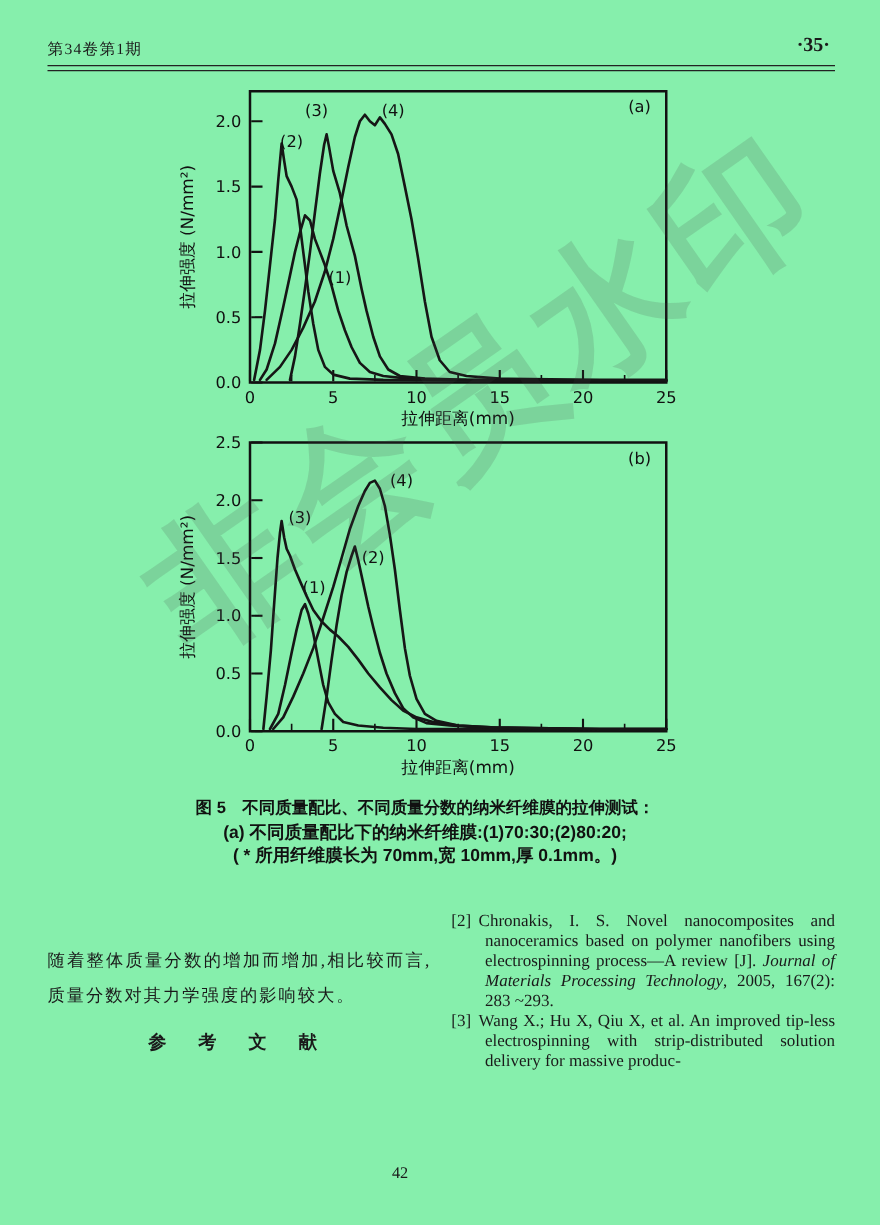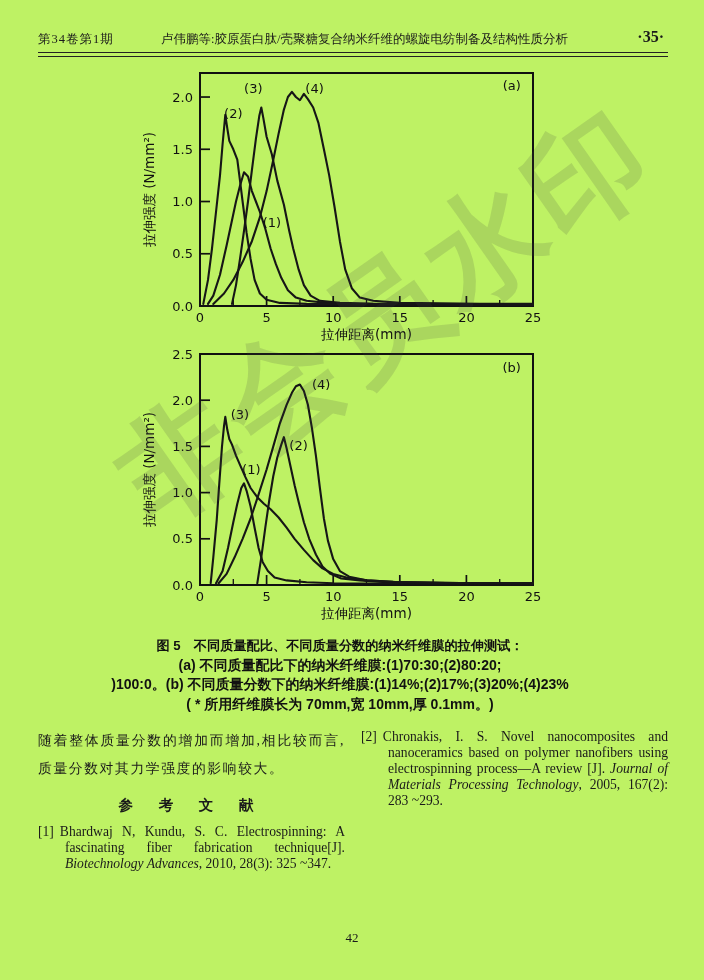--- a/index.html
+++ b/index.html
@@ -4,21 +4,21 @@
 <style>
   html,body{margin:0;padding:0;}
   body{
     width:704px;height:980px;
     background:#f6f6f4;
     font-family:"Liberation Serif","DejaVu Serif",serif;
     color:#1a1a1a;
   }
   #page{
     position:relative;width:704px;height:980px;
-    background:#bef264;overflow:hidden;
+    background:#86efac;overflow:hidden;
   }
   
   .hdr-issue{position:absolute;left:38px;top:31px;font-size:12.5px;letter-spacing:1px;}
   .hdr-title{position:absolute;left:115px;right:90px;top:31px;text-align:center;font-size:12.5px;}
   .hdr-page{position:absolute;right:40px;top:28px;font-size:16px;font-weight:bold;}
   .hdr-rule{
     position:absolute;left:38px;right:36px;top:52px;height:3px;
     border-top:1.6px solid #222;border-bottom:1.1px solid #222;
   }
   
@@ -43,42 +43,41 @@
     font-family:"Liberation Sans","DejaVu Sans",sans-serif;font-weight:bold;color:#111;
   }
   .caption .cline{font-size:14px;line-height:19.5px;}
   .caption .cline1{font-size:13.2px;}
   
   .columns{position:absolute;top:727px;left:38px;width:630px;z-index:2;}
   .col-left{position:absolute;left:0;top:0;width:307px;}
   .col-right{position:absolute;left:323px;top:2px;width:307px;}
   .para{
     font-size:13.8px;line-height:28px;letter-spacing:1.6px;
-    text-align:justify;text-justify:inter-ideograph;
+    text-align:justify;text-justify:inter-ideograph;margin-top:28px;
   }
   .ref-heading{
     text-align:center;font-weight:bold;font-size:14.5px;
     letter-spacing:11px;margin:13px 0 9px 0;
   }
   .ref{
     font-size:13.6px;line-height:16px;text-align:justify;
     padding-left:27px;text-indent:-27px;
   }
   .ref .lbl{margin-right:6px;}
   .ref .it{font-style:italic;}
   
-  .footer{position:absolute;top:930px;left:0;width:640px;text-align:center;font-size:13px;padding-left:32px;}
+  .footer{position:absolute;top:930px;left:0;width:640px;text-align:center;font-size:13px;}
 </style>
 </head>
 <body>
 
 <div id="page">
 
   <span class="hdr-issue">第34卷第1期</span>
-  <span class="hdr-title">卢伟鹏等:胶原蛋白肽/壳聚糖复合纳米纤维的螺旋电纺制备及结构性质分析</span>
   <span class="hdr-page">·35·</span>
   <div class="hdr-rule"></div>
 
   <svg id="chart-a" class="chart" viewBox="0 0 440 292">
       <rect x="70" y="9" width="333" height="233" fill="none" stroke="#111" stroke-width="2"></rect>
       <line x1="103.30000000000001" y1="241" x2="103.30000000000001" y2="236" stroke="#111" stroke-width="1.3"></line>
       <line x1="169.89999999999998" y1="241" x2="169.89999999999998" y2="236" stroke="#111" stroke-width="1.3"></line>
       <line x1="236.5" y1="241" x2="236.5" y2="236" stroke="#111" stroke-width="1.3"></line>
       <line x1="303.1" y1="241" x2="303.1" y2="236" stroke="#111" stroke-width="1.3"></line>
       <line x1="369.7" y1="241" x2="369.7" y2="236" stroke="#111" stroke-width="1.3"></line>
@@ -158,34 +157,31 @@
       <text x="381.688" y="27.555999999999983" text-anchor="middle" class="curve-label">(b)</text>
       <text x="236.5" y="274" text-anchor="middle" class="axis-label">拉伸距离(mm)</text>
       <text x="24" y="125.5" text-anchor="middle" class="axis-label" transform="rotate(-90 24 125.5)">拉伸强度 (N/mm²)</text>
     </svg>
 
   <div class="watermark">非会员水印</div>
 
   <div class="caption">
     <div class="cline cline1">图 5　不同质量配比、不同质量分数的纳米纤维膜的拉伸测试：</div>
     <div class="cline">(a) 不同质量配比下的纳米纤维膜:(1)70:30;(2)80:20;</div>
-    <div class="cline">)100:0。(b) 不同质量分数下的纳米纤维膜:(1)14%;(2)17%;(3)20%;(4)23%</div>
     <div class="cline">( * 所用纤维膜长为 70mm,宽 10mm,厚 0.1mm。)</div>
   </div>
 
   <div class="columns">
     <div class="col-left">
       <div class="para">随着整体质量分数的增加而增加,相比较而言,质量分数对其力学强度的影响较大。</div>
       <div class="ref-heading">参 考 文 献</div>
-      <div>
-          <div class="ref"><span class="lbl">[1]</span><span>Bhardwaj N, Kundu, S. C. Electrospinning: A fascinating fiber fabrication technique[J]. </span><span class="it">Biotechnology Advances</span><span>, 2010, 28(3): 325 ~347.</span></div>
-        </div>
     </div>
     <div class="col-right">
       <div>
           <div class="ref"><span class="lbl">[2]</span><span>Chronakis, I. S. Novel nanocomposites and nanoceramics based on polymer nanofibers using electrospinning process—A review [J]. </span><span class="it">Journal of Materials Processing Technology</span><span>, 2005, 167(2): 283 ~293.</span></div>
+          <div class="ref"><span class="lbl">[3]</span><span>Wang X.; Hu X, Qiu X, et al. An improved tip-less electrospinning with strip-distributed solution delivery for massive produc-</span></div>
         </div>
     </div>
   </div>
 
   <div class="footer">42</div>
 
 </div>
 
 </body></html>

